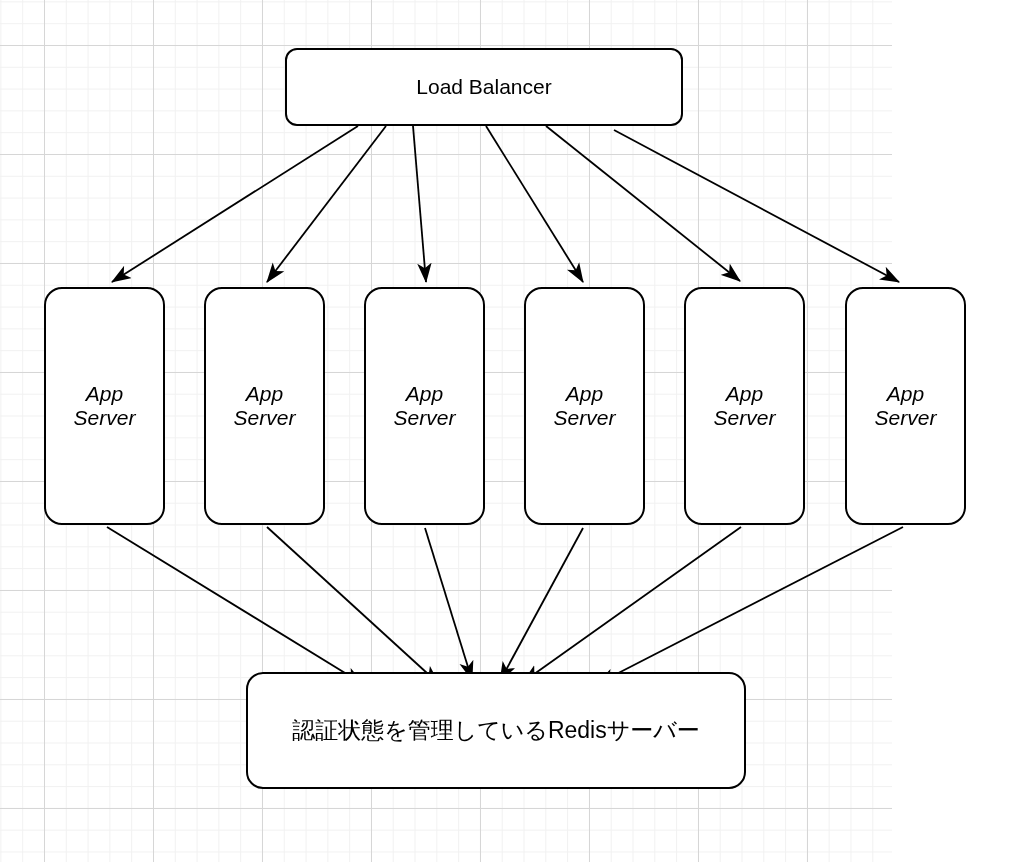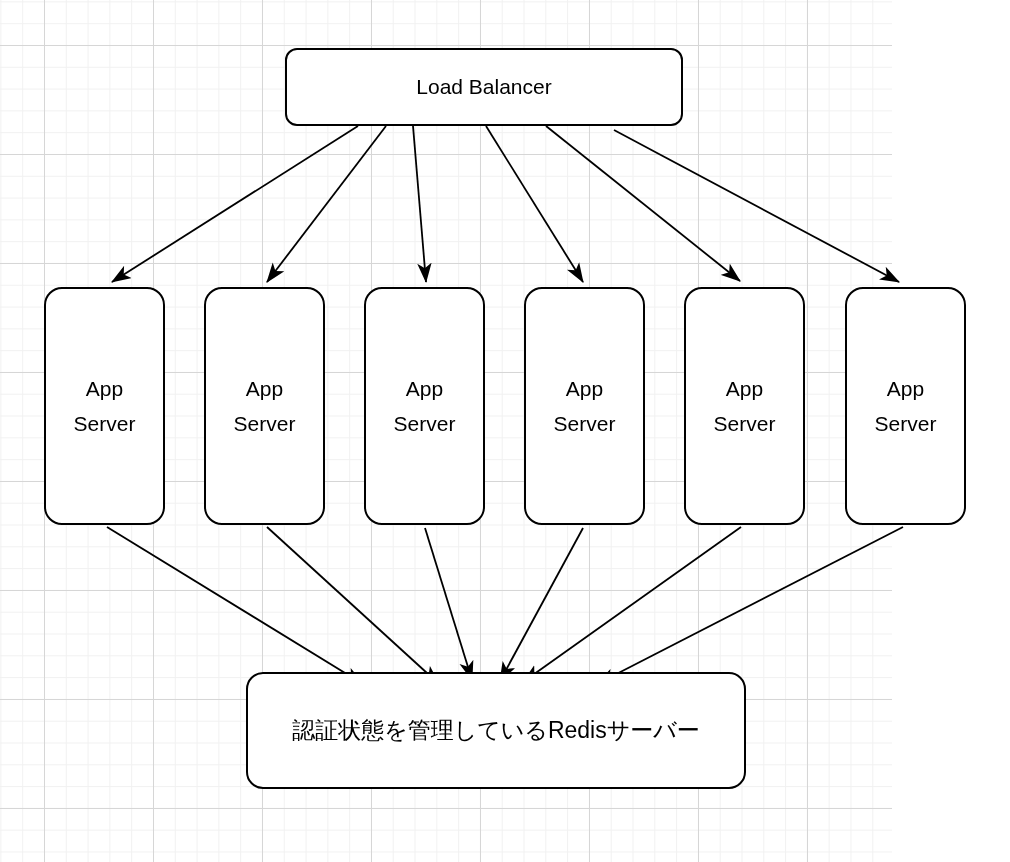--- a/index.html
+++ b/index.html
@@ -64,21 +64,22 @@
     height: 78px;
     border-radius: 12px;
     font-size: 21px;
   }
   .node-app-server {
     top: 287px;
     width: 121px;
     height: 238px;
     border-radius: 18px;
     font-size: 21px;
-    line-height: 35px;
+    line-height: 24px;
+    font-style: italic;
   }
   .node-app-server .label {
     display: inline-block;
     max-width: 72px; 
   }
   .app-1 { left: 44px; }
   .app-2 { left: 204px; }
   .app-3 { left: 364px; }
   .app-4 { left: 524px; }
   .app-5 { left: 684px; }

